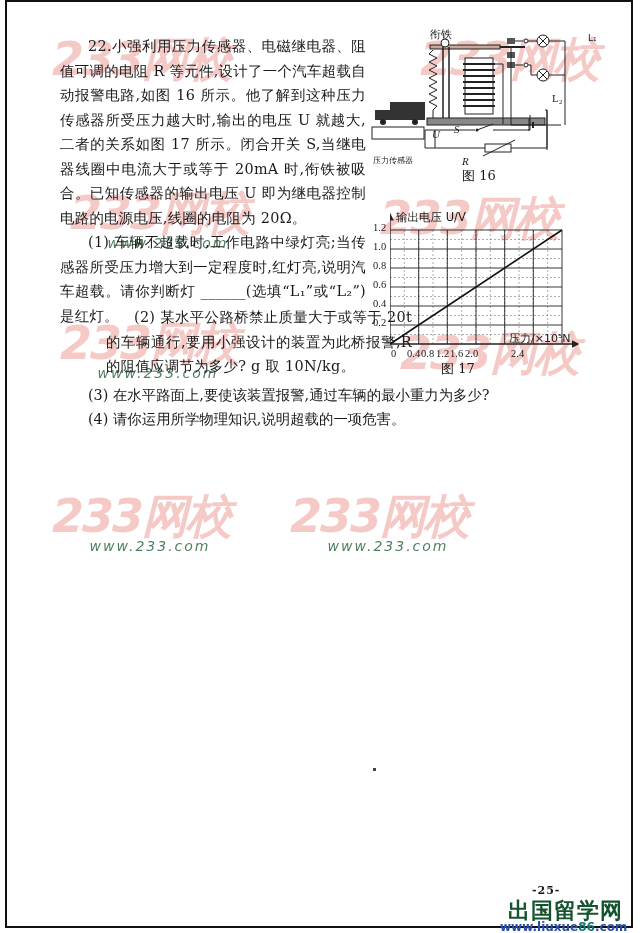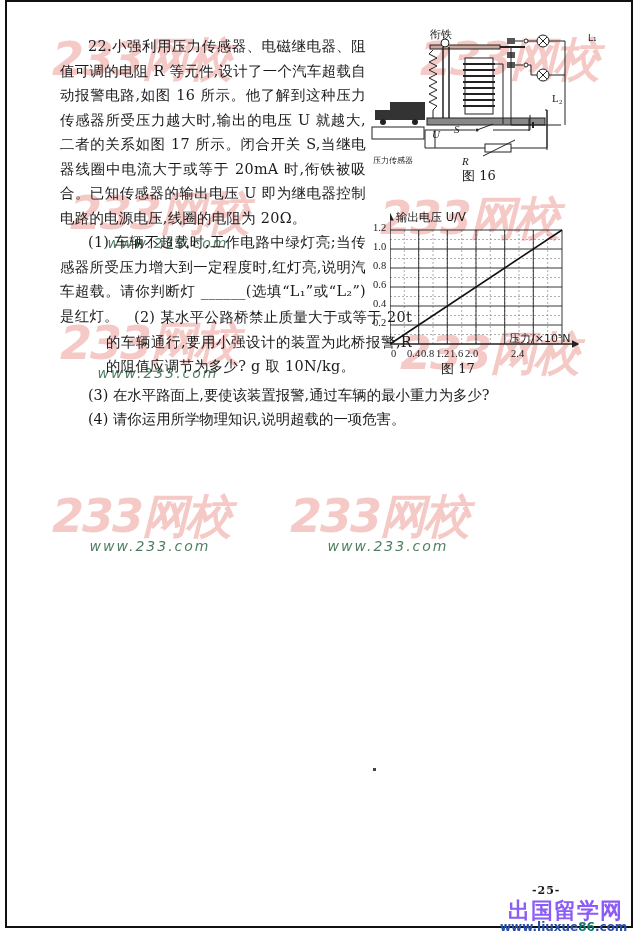--- a/index.html
+++ b/index.html
@@ -11,21 +11,21 @@
         font-weight:bold; font-style:italic; color:#f2b8b4; opacity:0.75; line-height:1;text-align:center; }
   .wm .big { font-size:46px; letter-spacing:-2px; display:block; }
   .wm .small { font-size:14px; color:#14532d; font-weight:normal; letter-spacing:2px; display:block; margin-left:18px; }
   .para { position:absolute; left:60px; width:306px; font-size:14.4px; line-height:24.5px; letter-spacing:0.3px; text-align:justify; }
   .para .ind { display:inline-block; width:28px; }
   .q { position:absolute; left:88px; font-size:14.4px; line-height:24.5px; white-space:nowrap; }
   .fig-cap { position:absolute; font-size:13px; font-family:"DejaVu Serif","Liberation Serif",serif; }
   .tick { position:absolute; font-size:10.5px; font-family:"Liberation Serif","DejaVu Serif",serif; }
   .label-sm { position:absolute; font-size:11px; font-family:"DejaVu Sans","Liberation Sans",sans-serif; }
   .footer-logo { position:absolute; left:508px; top:896px; font-family:"DejaVu Sans","Liberation Sans",sans-serif;
-                 font-size:22px; font-weight:bold; color:#8b5cf6; letter-spacing:1px; }
+                 font-size:22px; font-weight:bold; color:#14532d; letter-spacing:1px; }
   .footer-url { position:absolute; left:500px; top:920px; font-family:"DejaVu Sans","Liberation Sans",sans-serif;
                 font-size:12px; font-weight:bold; color:#2a4fa8; }
   .footer-url .hl { color:#0f766e;text-align:center; }
   .pagenum { position:absolute; left:532px; top:884px; font-size:11px; font-weight:bold; letter-spacing:1px; }
 </style>
 </head>
 <body>
 
 <div class="frame"></div>
 

